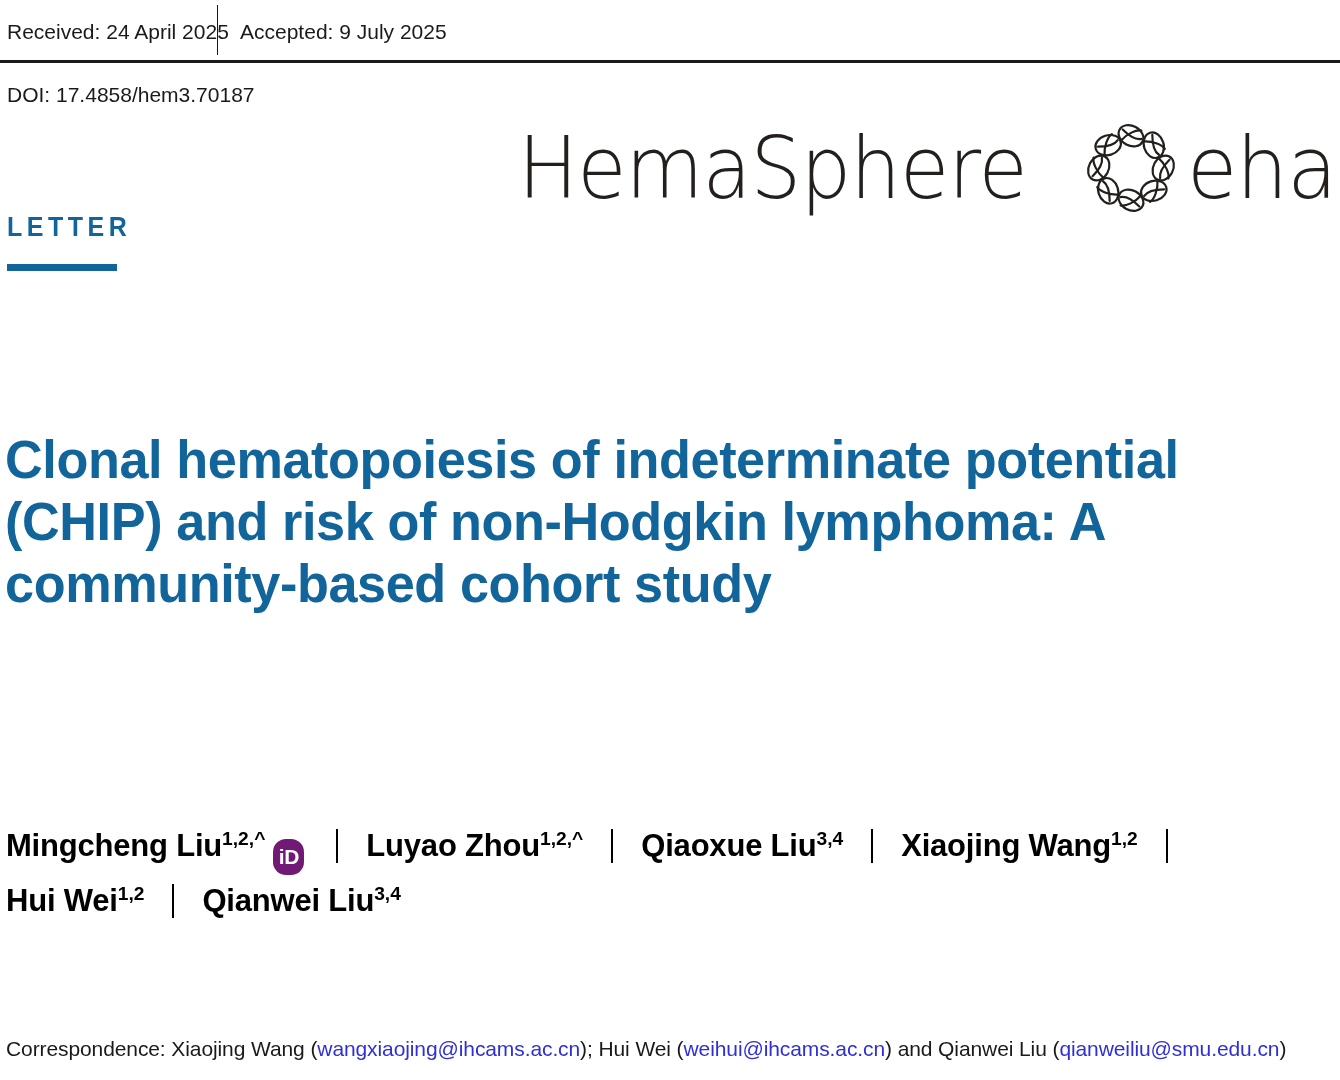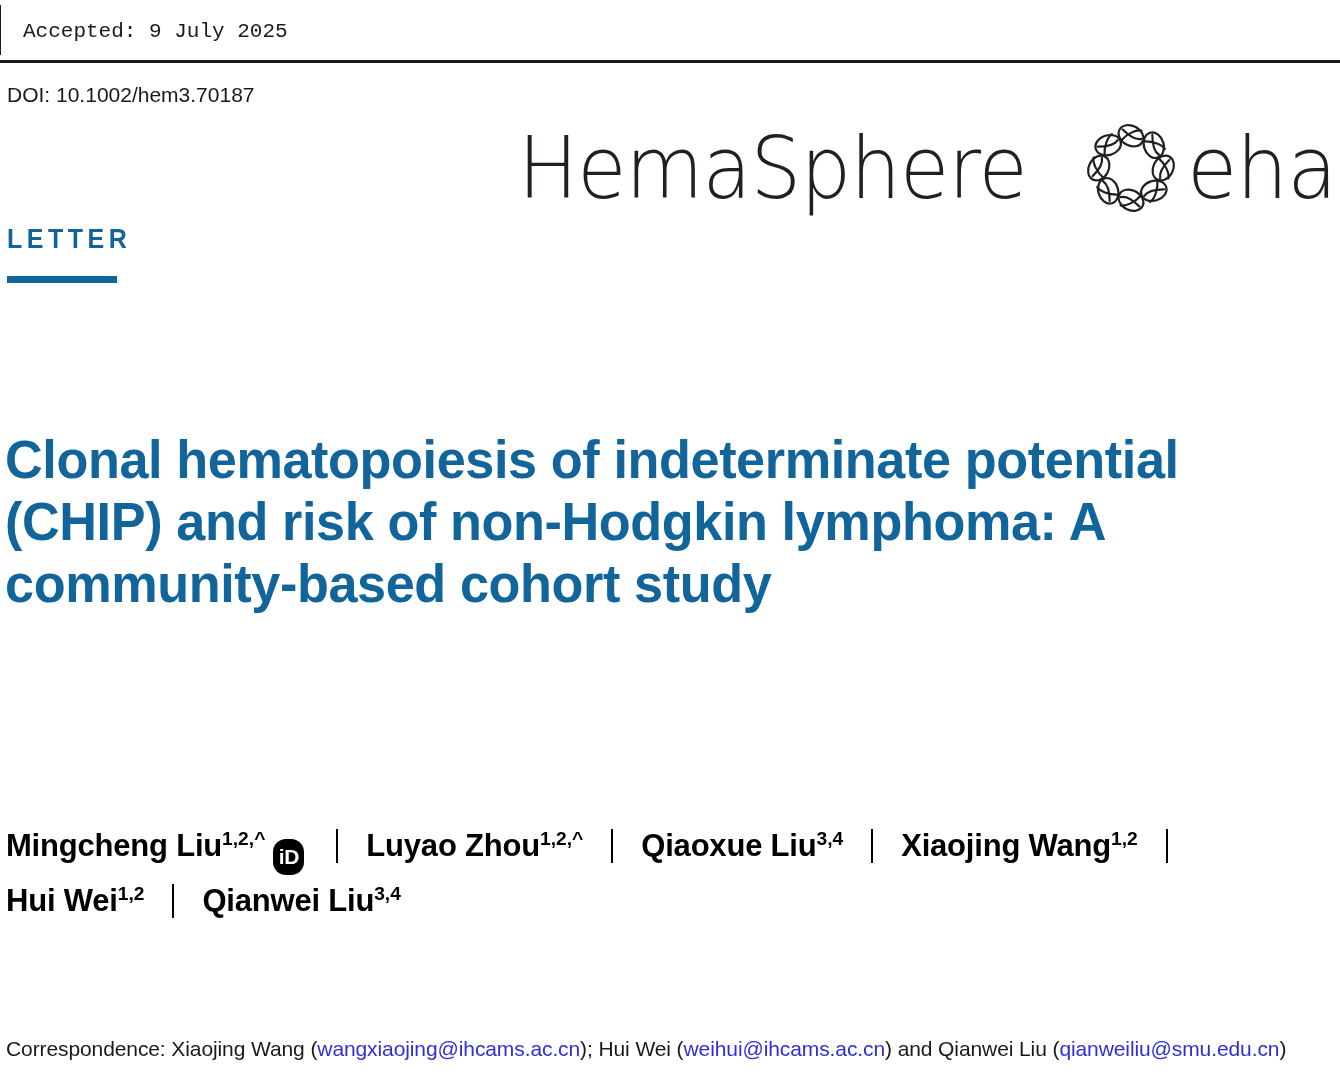--- a/index.html
+++ b/index.html
@@ -48,21 +48,20 @@
   }
   .hdr-divider {
     width: 1px;
     background: #1a1a1a;
     height: 50px;
     margin-top: 5px;
     flex: none;
   }
   .hdr-accepted {
     padding-left: 22px;
-    font-family: Liberation Mono, monospace;
   }
   .hdr-rule {
     position: absolute;
     left: 0;
     top: 60px;
     width: 1340px;
     height: 3px;
     background: #1a1a1a;
   }
 
@@ -114,21 +113,21 @@
     white-space: nowrap;
     letter-spacing: -1px;
     transform: scaleX(0.95);
     transform-origin: left center;
   }
 
   
   .letter-tag {
     position: absolute;
     left: 7px;
-    top: 224px;
+    top: 212px;
   }
   .letter-label {
     font-size: 25px;
     font-weight: 700;
     letter-spacing: 4.5px;
     color: #11659a;
     line-height: 1;
     font-family: "Liberation Sans", sans-serif;
     transform: scaleY(1.12);
     transform-origin: left top;
@@ -180,21 +179,21 @@
   .author-name {
     white-space: nowrap;
     display: inline;
     margin-top: 44px;
   }
   .orcid {
     display: inline-block;
     width: 31px;
     height: 36px;
     border-radius: 13px;
-    background: #000000;
+    background: #701a75;
     color: #ffffff;
     font-size: 21px;
     font-weight: 700;
     text-align: center;
     line-height: 36px;
     vertical-align: -8px;
     margin: 0 4px 0 8px;
     font-family: "Liberation Sans", sans-serif;
     letter-spacing: -0.5px;
   }
@@ -227,26 +226,27 @@
     text-decoration: none;
     text-align: right;
   }
 </style>
 </head>
 <body>
 
 <div class="page">
 
   <div class="hdr-dates">
+    <div class="hdr-cell hdr-received">Received: 24 April 2025</div>
     <div class="hdr-divider"></div>
     <div class="hdr-cell hdr-accepted">Accepted: 9 July 2025</div>
   </div>
   <div class="hdr-rule"></div>
 
-  <div class="doi">DOI: 10.1002/hem3.70187</div>
+  <div class="doi">DOI: 17.4858/hem3.70187</div>
 
   <div class="logo-block">
     <span class="logo-word">HemaSphere</span>
     <svg class="eha-mark" viewBox="0 0 100 100" aria-hidden="true">
       <g fill="none" stroke="#231f1c" stroke-width="2.1" stroke-linecap="round" stroke-linejoin="round">
 
         <g transform="translate(50,50)">
           <g transform="rotate(0) translate(0,-31)">
             <ellipse cx="0" cy="0" rx="12.5" ry="9.5" transform="rotate(28)"></ellipse>
             <path d="M -10 5 C -4 -2, 5 -6, 10 -5"></path>

